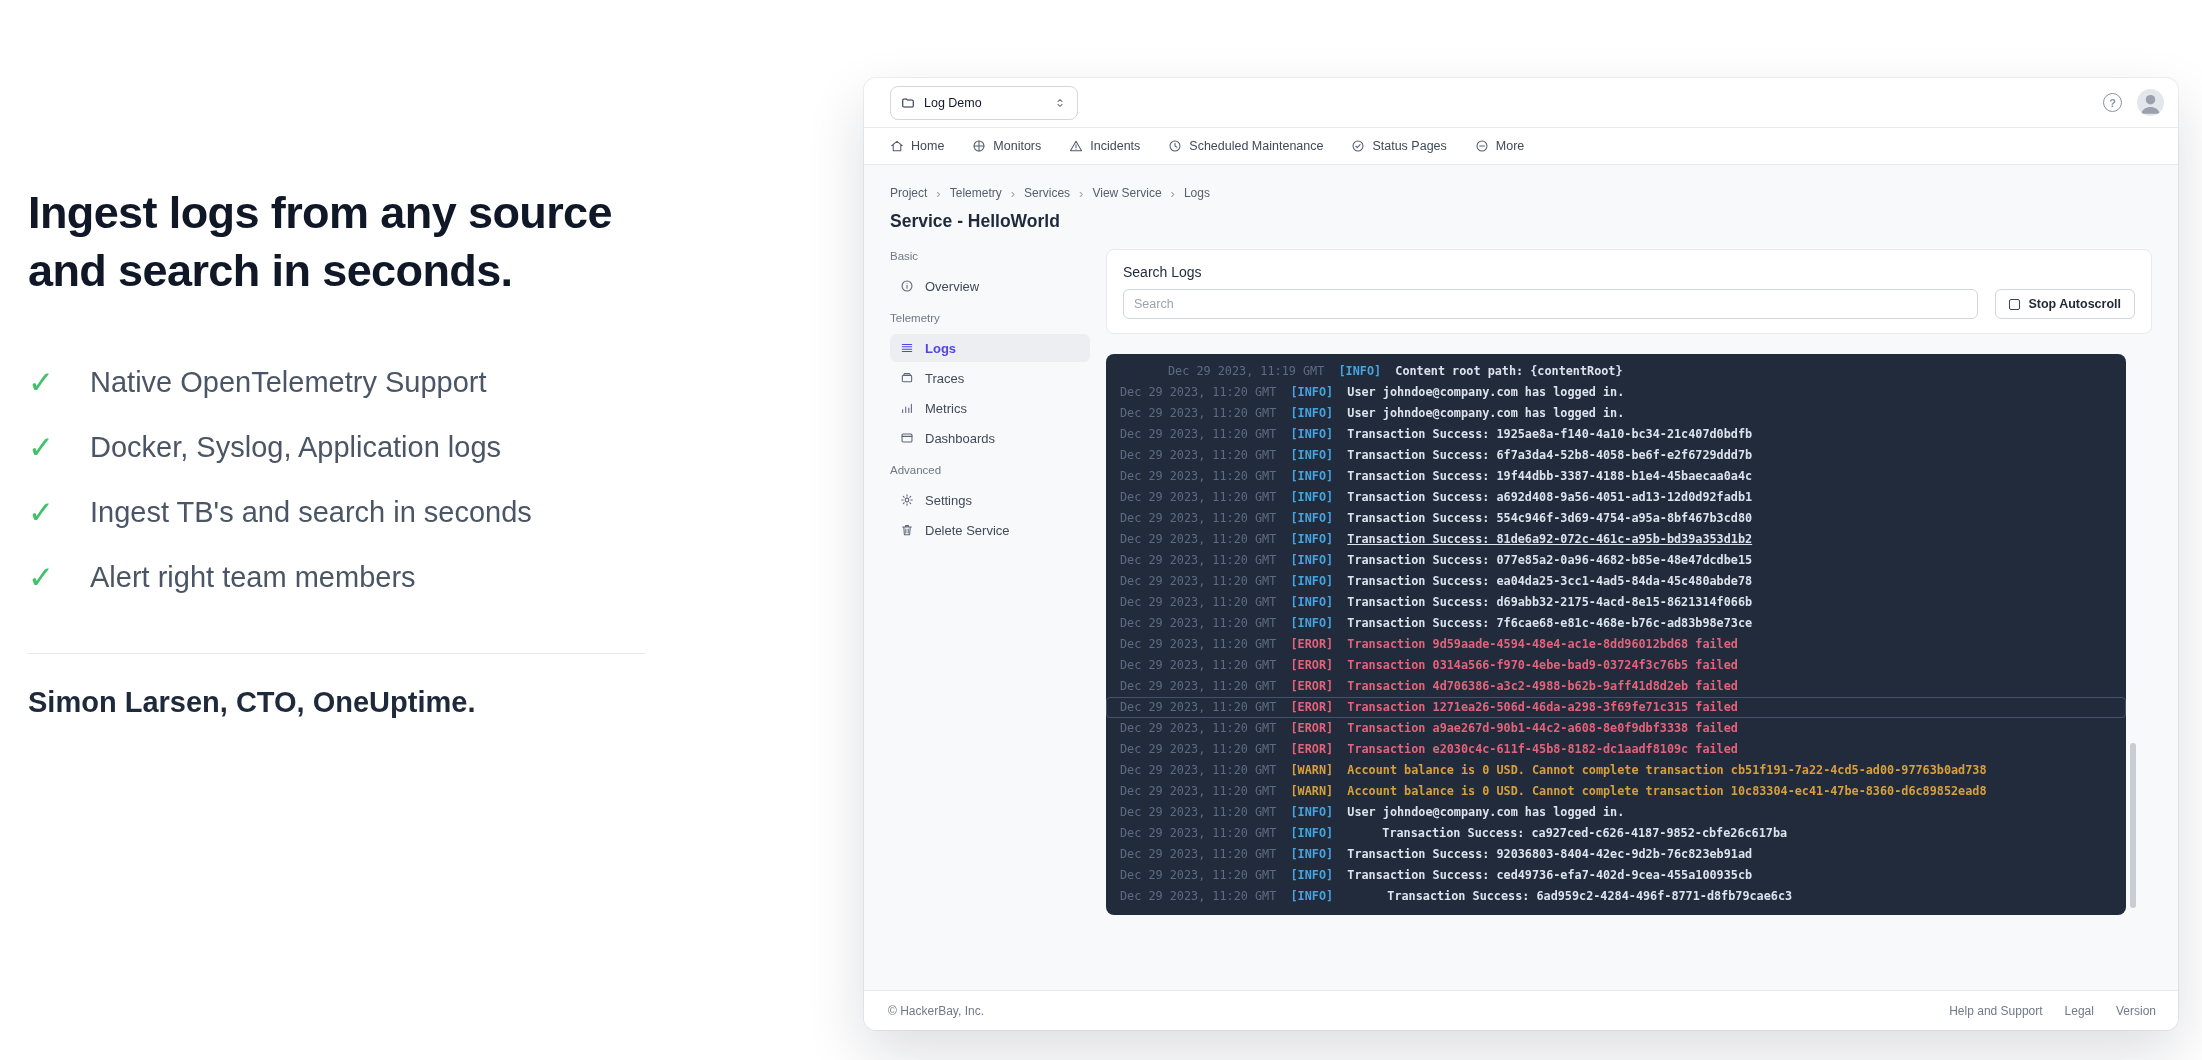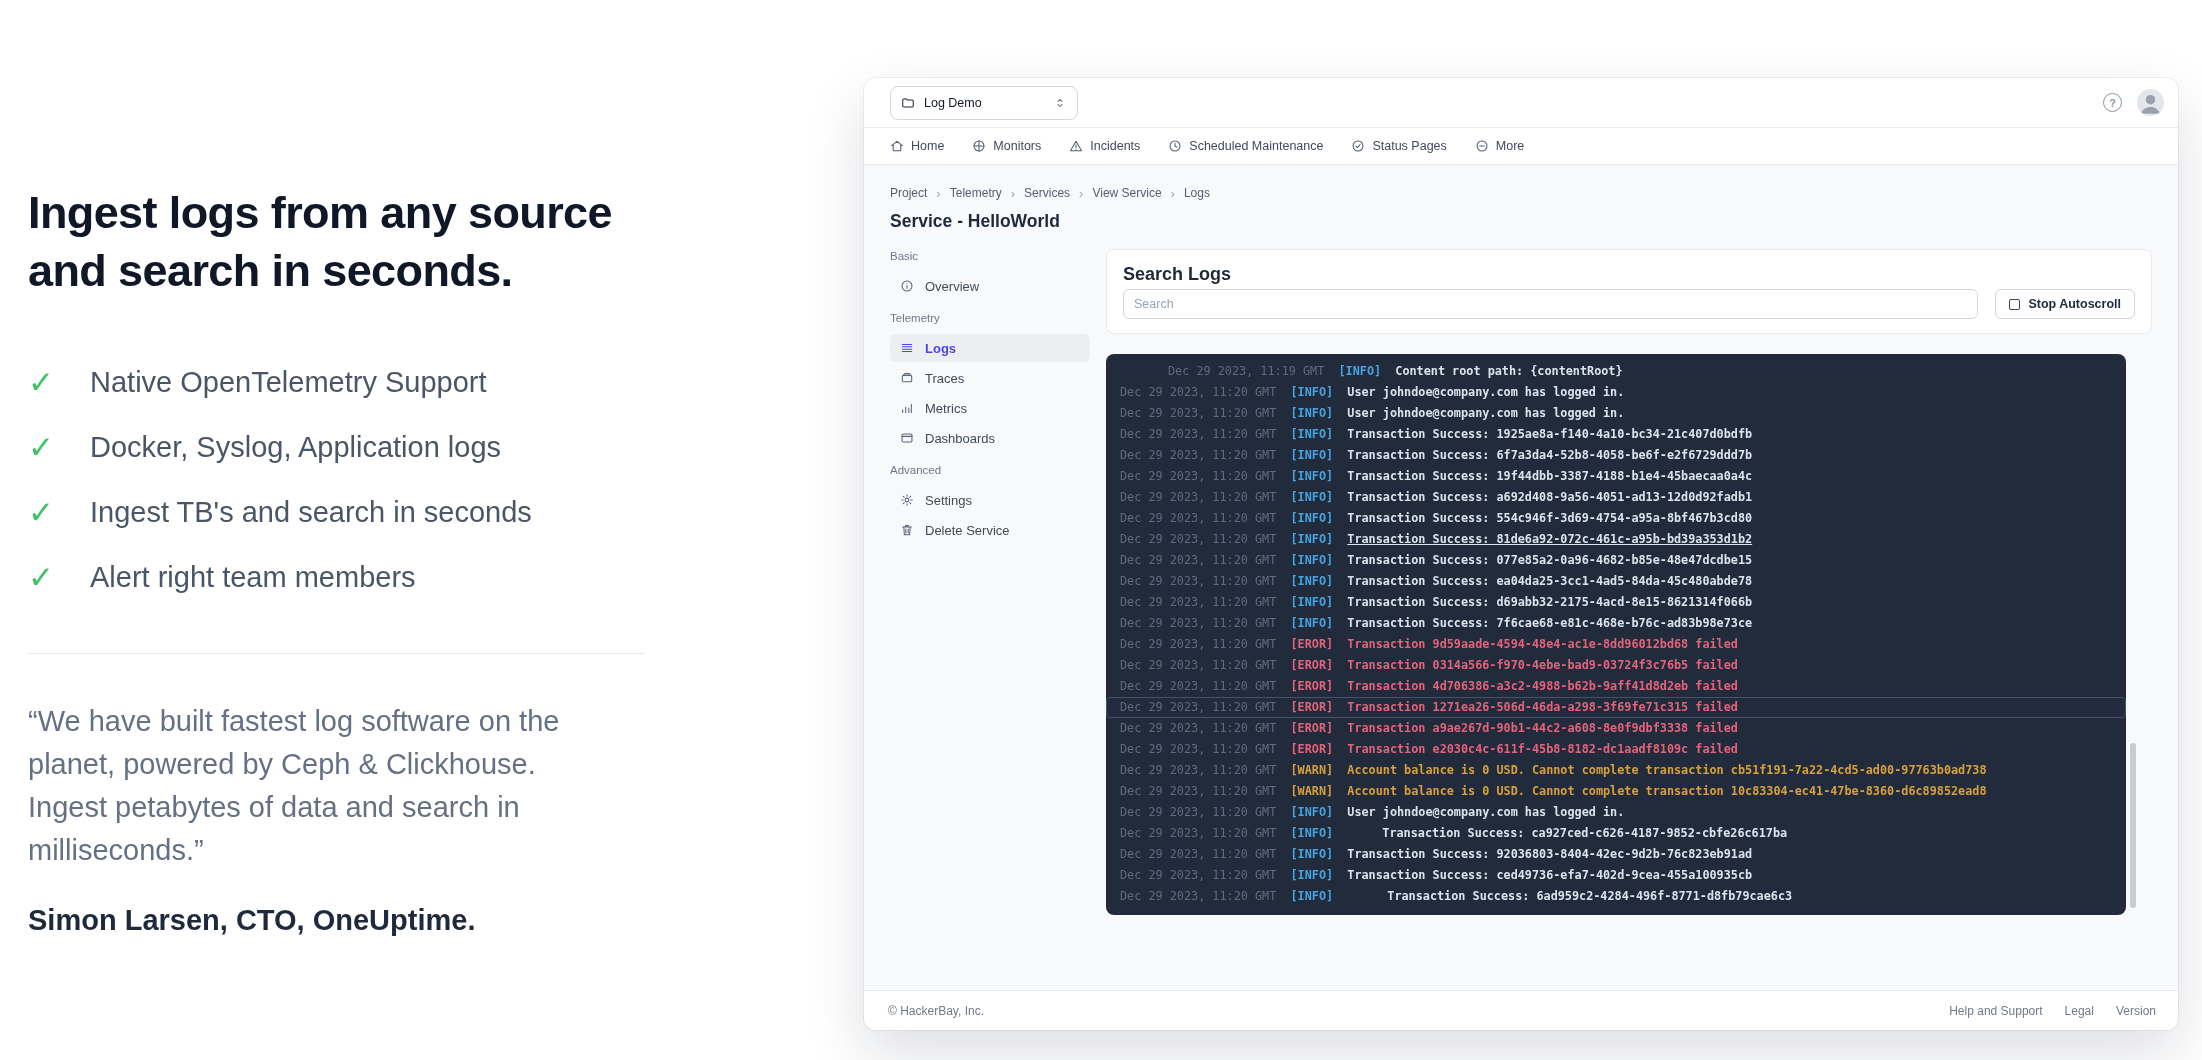--- a/index.html
+++ b/index.html
@@ -77,21 +77,21 @@
     height:28px; display:flex; align-items:center; gap:11px; padding:0 10px;
     border-radius:6px; font-size:13px; color:#404a59; cursor:pointer; margin-bottom:2px;
   }
   .side-item .ic { color:#5a6575; }
   .side-item.active { background:#eceef2; color:var(--accent,#4f46e5); font-weight:600; }
   .side-item.active .ic { color:var(--accent,#4f46e5); }
 
   
   .main-panel { flex:1 1 auto; margin-left:16px; }
   .search-card { background:#fff; border:1px solid #e8eaef; border-radius:8px; padding:14px 16px; }
-  .search-title { font-size:18px; font-weight:700; color:#1f2937; height:15px; }
+  .search-title { font-size:14px; font-weight:400; color:#1f2937; height:15px; }
   .search-row { display:flex; align-items:center; margin-top:10px; }
   .search-input {
     flex:1 1 auto; height:30px; border:1px solid #d2d6dd; border-radius:6px;
     padding:0 10px; font-size:12.5px; font-family:inherit; color:#111827; background:#fff; outline:none;
   }
   .search-input::placeholder { color:#9aa3b0; }
   .stop-btn {
     margin-left:17px; height:30px; padding:0 13px; background:#fff; border:1px solid #d2d6dd;
     border-radius:6px; display:flex; align-items:center; gap:8px; cursor:pointer;
     font-size:12.5px; font-weight:600; color:#1f2937; font-family:inherit; flex:0 0 auto;
@@ -146,21 +146,20 @@
       <li>
         <span class="check">✓</span>
         <span class="flabel">Ingest TB's and search in seconds</span>
       </li>
       <li>
         <span class="check">✓</span>
         <span class="flabel">Alert right team members</span>
       </li>
     </ul>
   <hr class="divider">
-  <p class="quote">“We have built fastest log software on the planet, powered by Ceph &amp; Clickhouse. Ingest petabytes of data and search in milliseconds.”</p>
   <p class="attribution">Simon Larsen, CTO, OneUptime.</p>
 </section>
 
 <section class="app">
 
   <header class="topbar">
     <button class="project-picker">
       <span class="ic">
           <svg viewBox="0 0 24 24" fill="none" stroke="currentColor" stroke-width="1.8" stroke-linecap="round" stroke-linejoin="round">
             <path d="M3 7a2 2 0 0 1 2-2h4l2 2h8a2 2 0 0 1 2 2v8a2 2 0 0 1-2 2H5a2 2 0 0 1-2-2z"></path>

